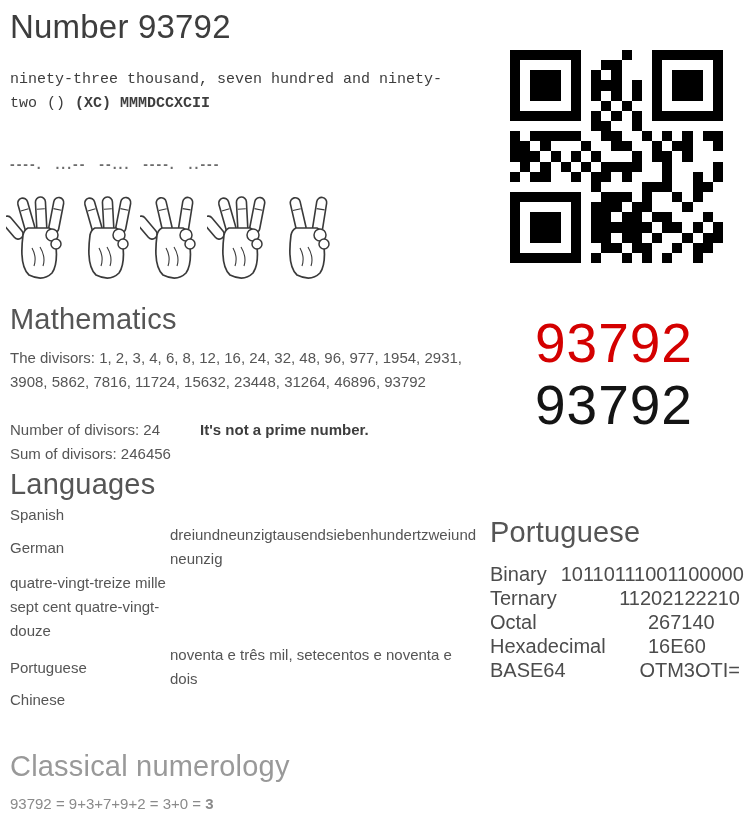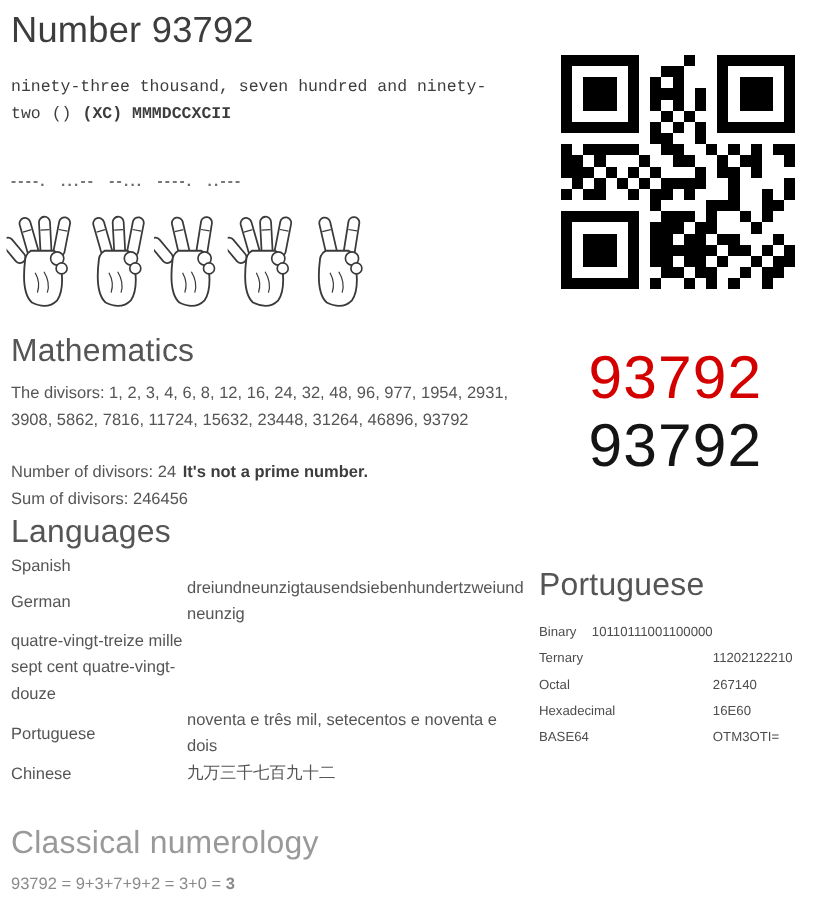--- a/index.html
+++ b/index.html
@@ -48,32 +48,32 @@
   .math-heading { left:10px; top:303px; }
   .lang-heading { left:10px; top:468px; }
   .info-heading { left:490px; top:516px; }
   .numerology-heading { left:10px; top:750px; color:#999 !important; }
 
   .divisors {
     left:10px; top:346px; width:468px;
     font-size:15px; line-height:24px; color:#555;
   }
   .divisor-count { left:10px; top:421px; font-size:15px; color:#555; }
-  .divisor-count .prime-note { font-weight:700; color:#3d3d3d; margin-left:6px; }
+  .divisor-count .prime-note { font-weight:700; color:#3d3d3d; margin-left:40px; }
   .divisor-sum { left:10px; top:445px; font-size:15px; color:#555; }
 
   .lang-table { left:10px; top:506px; width:470px; font-size:15px; }
   .lang-row {
     display:grid; grid-template-columns:160px 310px; align-items:center;
   }
   .lang-row .lang-label { color:#555; }
   .lang-row .lang-value { color:#555; line-height:24px; word-break:break-all; }
   .lang-row.no-break .lang-value { word-break:normal; }
 
-  .info-table { left:490px; top:562px; width:250px; font-size:12px; color:#4c4c4c; }
+  .info-table { left:490px; top:562px; width:250px; font-size:20px; color:#4c4c4c; }
   .info-row { line-height:24px; display:flex; }
   .info-row .info-label { display:inline-block; width:158px; }
   .info-row.inline .info-label { width:auto; margin-right:14px; }
   .info-row .info-value { white-space:nowrap; }
 
   .numerology-line { left:10px; top:795px; font-size:15px; color:#8a8a8a; }
   .numerology-line .result { font-weight:700; }
 </style>
 </head>
 <body>
@@ -414,21 +414,20 @@
     </div>
     <div class="lang-row no-break">
       <span class="lang-value">quatre-vingt-treize mille sept cent quatre-vingt-douze</span>
     </div>
     <div class="lang-row no-break">
       <span class="lang-label">Portuguese</span>
       <span class="lang-value">noventa e três mil, setecentos e noventa e dois</span>
     </div>
     <div class="lang-row no-break">
       <span class="lang-label">Chinese</span>
-      <span class="lang-value">九万三千七百九十二</span>
     </div>
   </div>
 
   <h2 class="abs section info-heading">Portuguese</h2>
   <div class="abs info-table">
     <div class="info-row inline">
       <span class="info-label">Binary</span>
       <span class="info-value">10110111001100000</span>
     </div>
     <div class="info-row">

